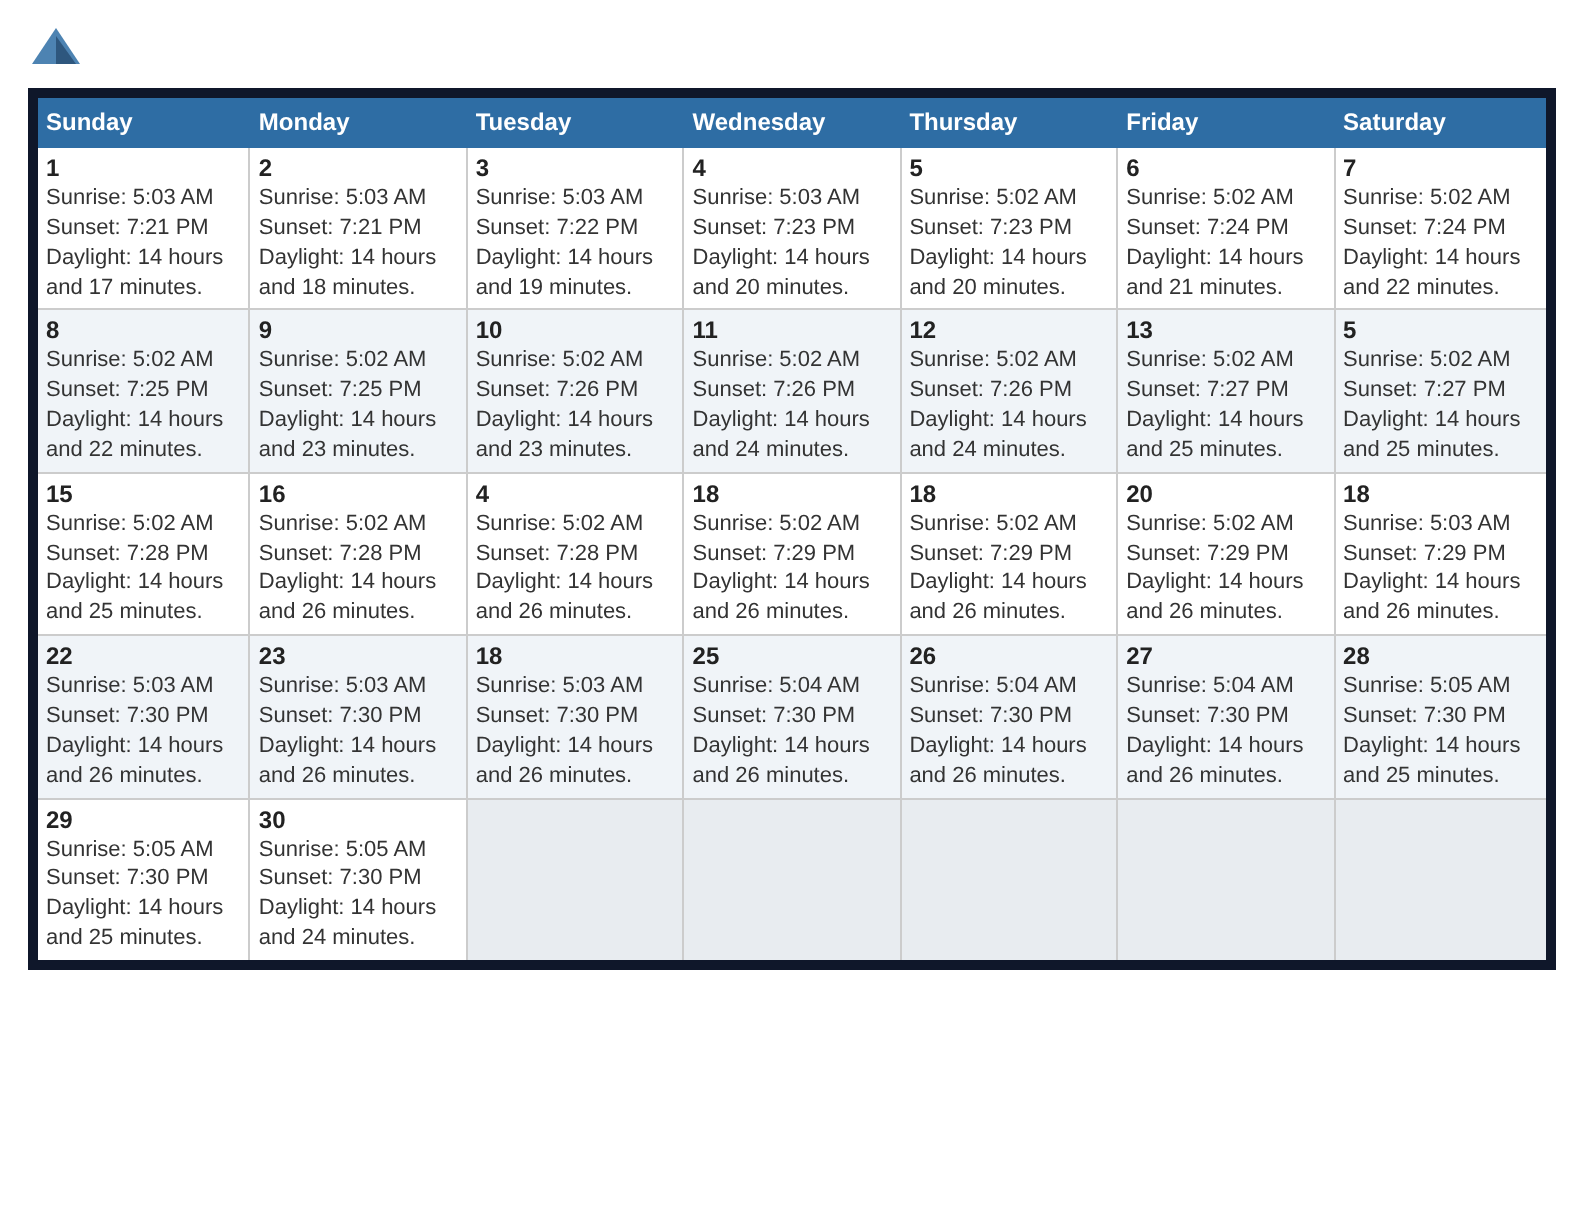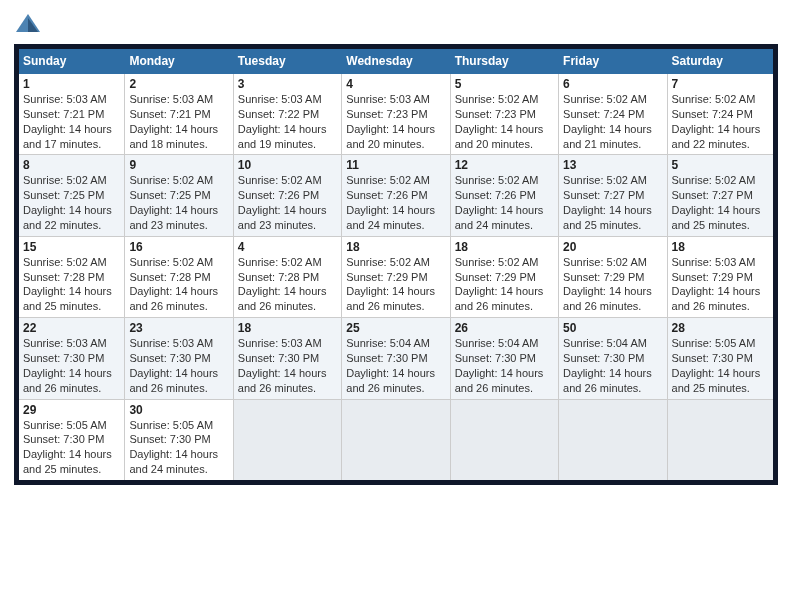--- a/index.html
+++ b/index.html
@@ -239,21 +239,21 @@
           </td>
           <td>
             <span class="day-num">25</span>
 <div class="day-info">Sunrise: 5:04 AM<br>Sunset: 7:30 PM<br>Daylight: 14 hours and 26 minutes.</div>
           </td>
           <td>
             <span class="day-num">26</span>
 <div class="day-info">Sunrise: 5:04 AM<br>Sunset: 7:30 PM<br>Daylight: 14 hours and 26 minutes.</div>
           </td>
           <td>
-            <span class="day-num">50</span>
+            <span class="day-num">27</span>
 <div class="day-info">Sunrise: 5:04 AM<br>Sunset: 7:30 PM<br>Daylight: 14 hours and 26 minutes.</div>
           </td>
           <td>
             <span class="day-num">28</span>
 <div class="day-info">Sunrise: 5:05 AM<br>Sunset: 7:30 PM<br>Daylight: 14 hours and 25 minutes.</div>
           </td>
         </tr>
         <tr class="last-row">
           <td>
             <span class="day-num">29</span>

